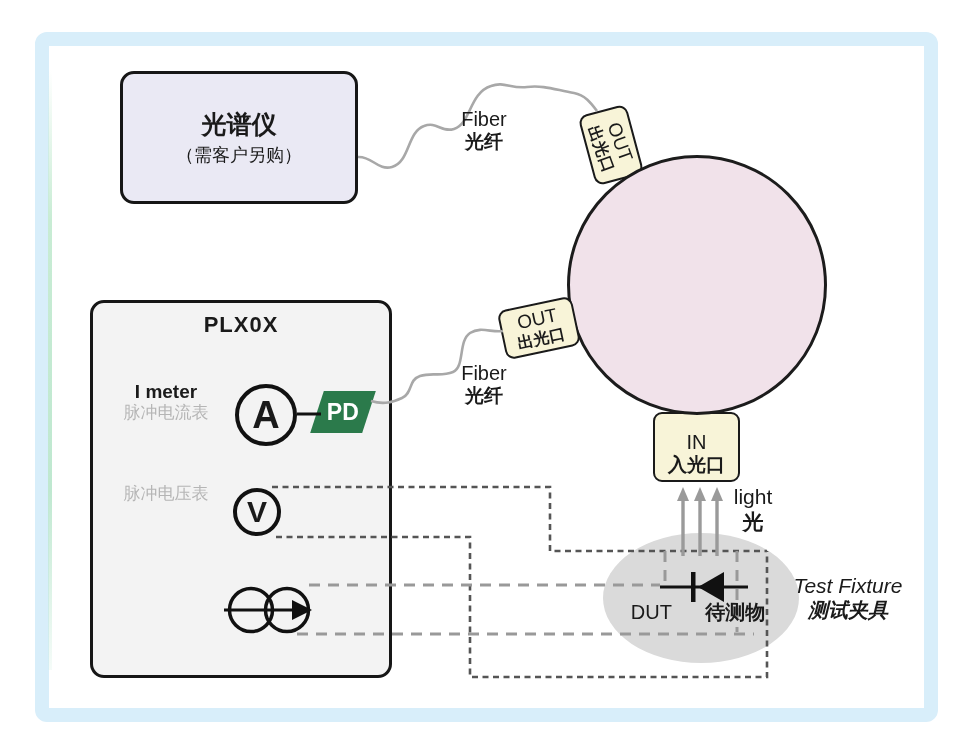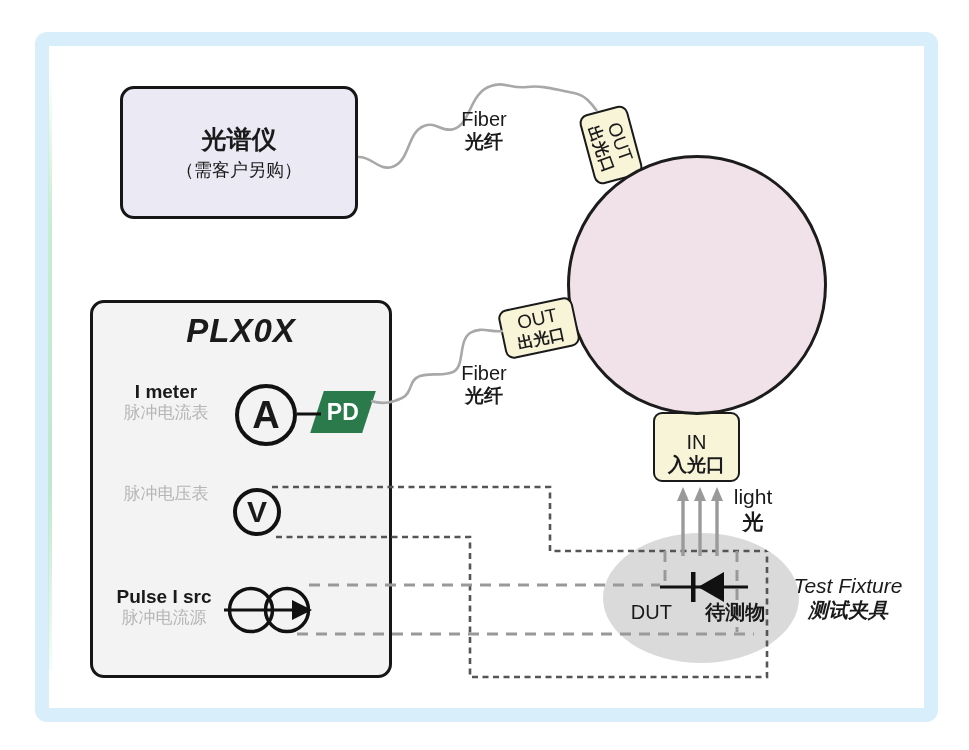--- a/index.html
+++ b/index.html
@@ -10,26 +10,26 @@
   .abs{position:absolute;}
   .frame{
     left:35px;top:32px;width:903px;height:690px;box-sizing:border-box;
     border:14px solid #d8eefa;border-radius:12px;background:#ffffff;
   }
   .frame-accent{
     left:48px;top:70px;width:4px;height:600px;
     background:linear-gradient(180deg,rgba(205,238,215,0) 0%,#c8ecd4 25%,#bfe8d0 70%,rgba(205,238,223,0.2) 100%);
   }
   .box{box-sizing:border-box;border:3.5px solid #161616;border-radius:14px;}
-  .spec-box{left:120px;top:86px;width:238px;height:133px;background:#eae9f4;
+  .spec-box{left:120px;top:71px;width:238px;height:133px;background:#eae9f4;
     display:flex;flex-direction:column;align-items:center;justify-content:center;gap:2px;}
   .spec-title{font-weight:bold;font-size:25px;}
   .spec-note{font-size:18px;}
   .plx-box{left:90px;top:300px;width:302px;height:378px;background:#f3f3f3;}
-  .plx-title{left:90px;top:312px;width:302px;text-align:center;font-weight:bold;font-size:33px;letter-spacing:1px;font-style:italic;}
+  .plx-title{left:90px;top:312px;width:302px;text-align:center;font-weight:bold;font-size:22px;letter-spacing:1px;}
   .row-lbl{width:140px;text-align:center;line-height:1.18;}
   .row-en{font-size:19px;font-weight:600;}
   .row-zh{font-size:17px;color:#b5b5b5;}
   .meter-circle{box-sizing:border-box;border:4px solid #111;border-radius:50%;
     display:flex;align-items:center;justify-content:center;font-weight:bold;}
   .ammeter{left:235px;top:384px;width:62px;height:62px;font-size:38px;}
   .voltmeter{left:233px;top:488px;width:48px;height:48px;font-size:30px;}
   .pd-badge{left:317px;top:391px;width:52px;height:42px;background:#2b7a4b;transform:skewX(-18deg);
     display:flex;align-items:center;justify-content:center;}
   .pd-badge span{transform:skewX(18deg);color:#fff;font-weight:bold;font-size:23px;}
@@ -92,24 +92,20 @@
     <span>PD</span>
   </div>
 
   <div class="abs row-lbl" style="left:96px;top:484px;">
     <div class="row-zh">脉冲电压表</div>
   </div>
   <div class="abs meter-circle voltmeter">
     <span>V</span>
   </div>
 
-  <div class="abs row-lbl" style="left:94px;top:586px;">
-    <div class="row-en">Pulse I src</div>
-    <div class="row-zh">脉冲电流源</div>
-  </div>
 
   <div class="abs fixture-ellipse"></div>
 
   <div class="abs port port-in">
     <div class="port-in-en">IN</div>
     <div class="port-in-zh">入光口</div>
   </div>
 
   <div class="abs port port-out-top">
     <div class="port-out-top-inner">

